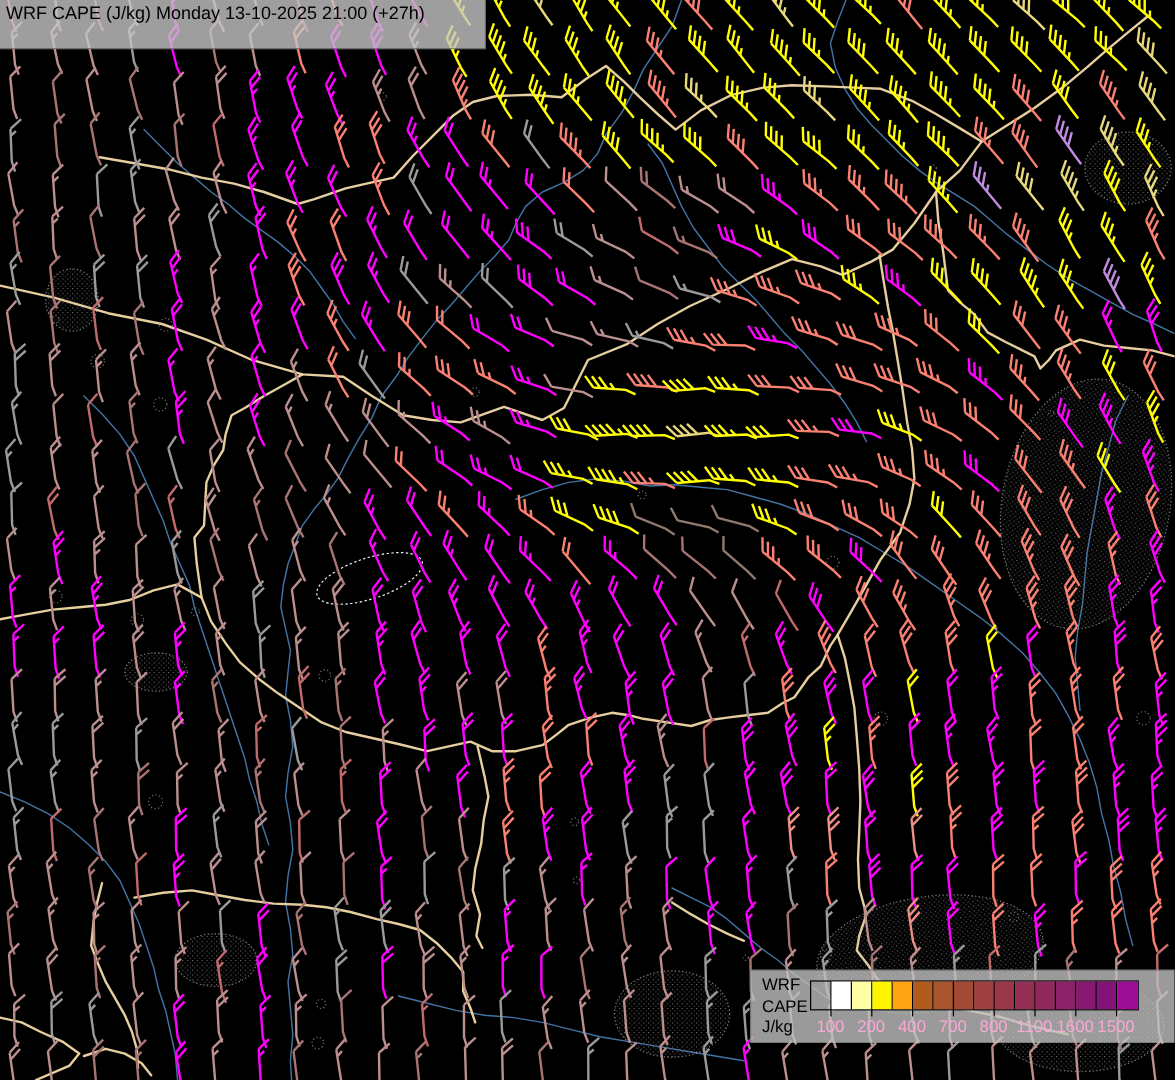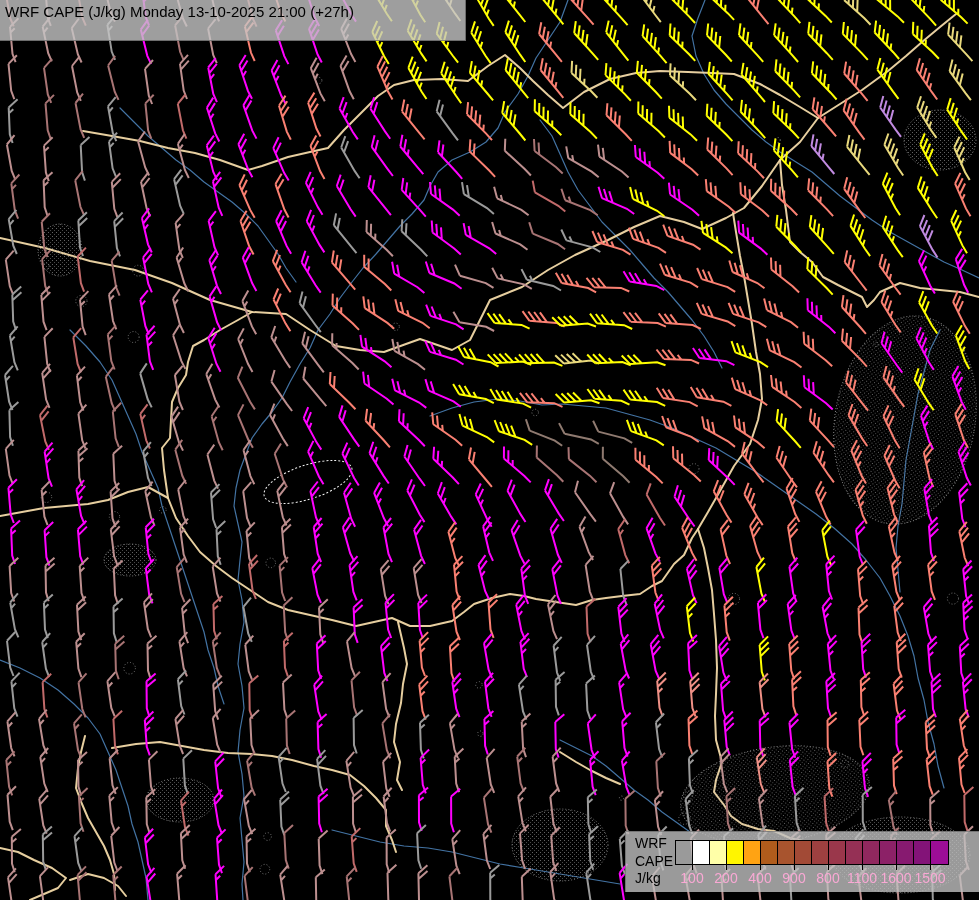--- a/index.html
+++ b/index.html
@@ -2,29 +2,29 @@
 <html><head>
 <meta charset="utf-8">
 <style>
   html,body{margin:0;padding:0;background:#000;}
   .stage{
     position:relative;width:979px;height:900px;overflow:hidden;
     background:#000;font-family:"Liberation Sans",sans-serif;
   }
   #map-svg{position:absolute;left:0;top:0;}
   .titlebox{
-    position:absolute;left:0;top:0;width:466px;height:41px;box-sizing:border-box;
+    position:absolute;left:0;top:0;width:405px;height:41px;box-sizing:border-box;
     background:rgba(198,198,198,0.80);
     border-right:1px solid rgba(70,70,70,0.55);
     border-bottom:1px solid rgba(70,70,70,0.55);
     color:#000;font-size:15px;line-height:19px;padding:2px 0 0 5px;
     white-space:nowrap;
   }
   .legend{
-    position:absolute;left:625px;top:831px;width:354px;height:61px;box-sizing:border-box;
+    position:absolute;left:625px;top:808px;width:354px;height:61px;box-sizing:border-box;
     background:rgba(193,193,193,0.80);
     border-top:1px solid rgba(70,70,70,0.45);
     border-left:1px solid rgba(70,70,70,0.45);
     color:#000;
   }
   .legend-titles{position:absolute;left:9px;top:3px;font-size:14px;line-height:17.5px;}
   .legend-bar{
     position:absolute;left:49px;top:8px;width:272px;height:23px;
     display:flex;border:1px solid #000;box-sizing:content-box;
   }
@@ -833,21 +833,21 @@
         <div class="legend-cell" style="background: rgb(156, 13, 150);"></div>
       </div>
     <div id="legend-ticks">
         <div class="legend-tick" style="left: 66px;"></div>
         <div class="legend-ticklabel" style="left: 66px;">100</div>
         <div class="legend-tick" style="left: 100px;"></div>
         <div class="legend-ticklabel" style="left: 100px;">200</div>
         <div class="legend-tick" style="left: 134px;"></div>
         <div class="legend-ticklabel" style="left: 134px;">400</div>
         <div class="legend-tick" style="left: 168px;"></div>
-        <div class="legend-ticklabel" style="left: 168px;">900</div>
+        <div class="legend-ticklabel" style="left: 168px;">700</div>
         <div class="legend-tick" style="left: 202px;"></div>
         <div class="legend-ticklabel" style="left: 202px;">800</div>
         <div class="legend-tick" style="left: 236px;"></div>
         <div class="legend-ticklabel" style="left: 236px;">1100</div>
         <div class="legend-tick" style="left: 270px;"></div>
         <div class="legend-ticklabel" style="left: 270px;">1600</div>
         <div class="legend-tick" style="left: 304px;"></div>
         <div class="legend-ticklabel" style="left: 304px;">1500</div>
       </div>
   </div>

